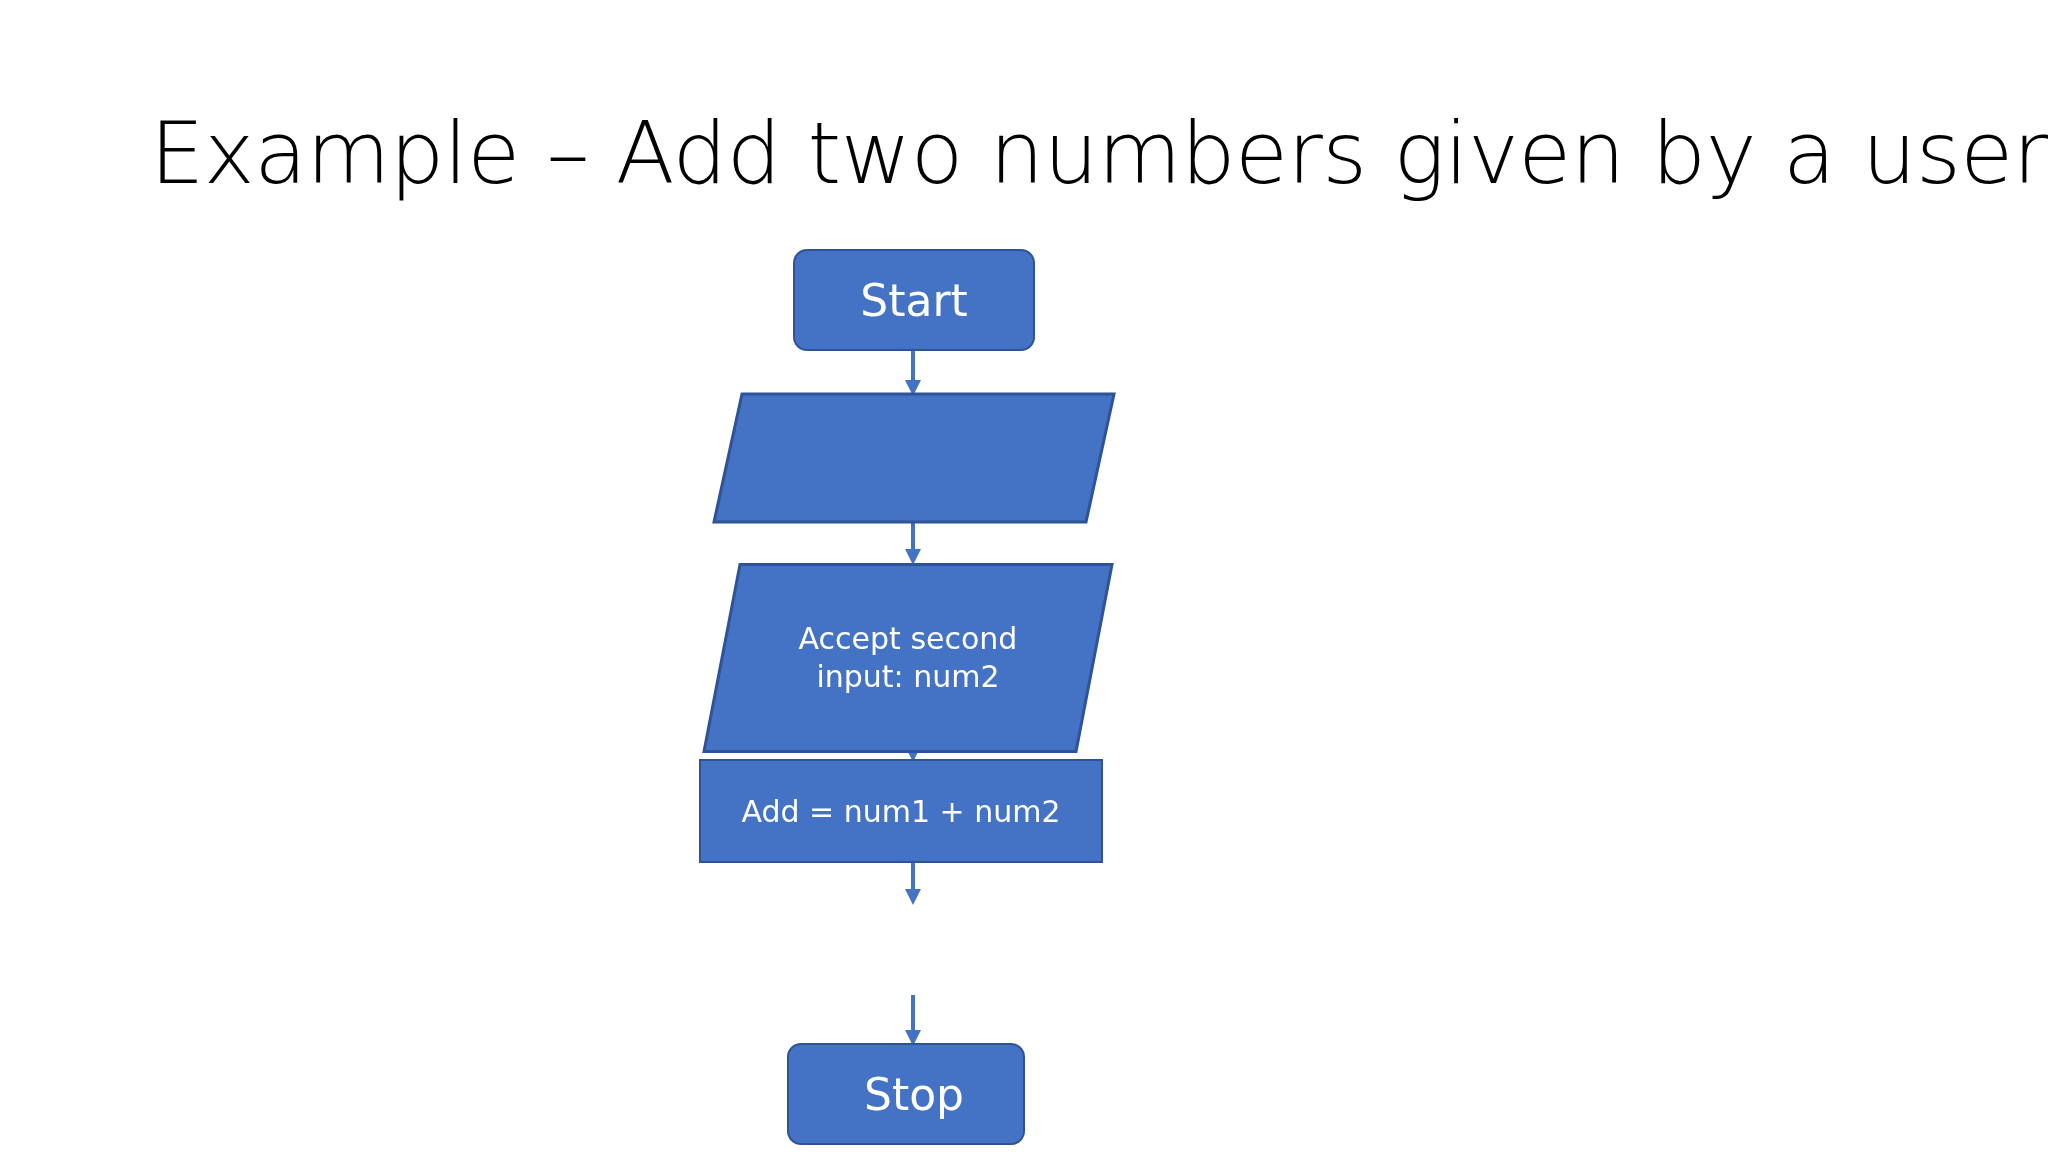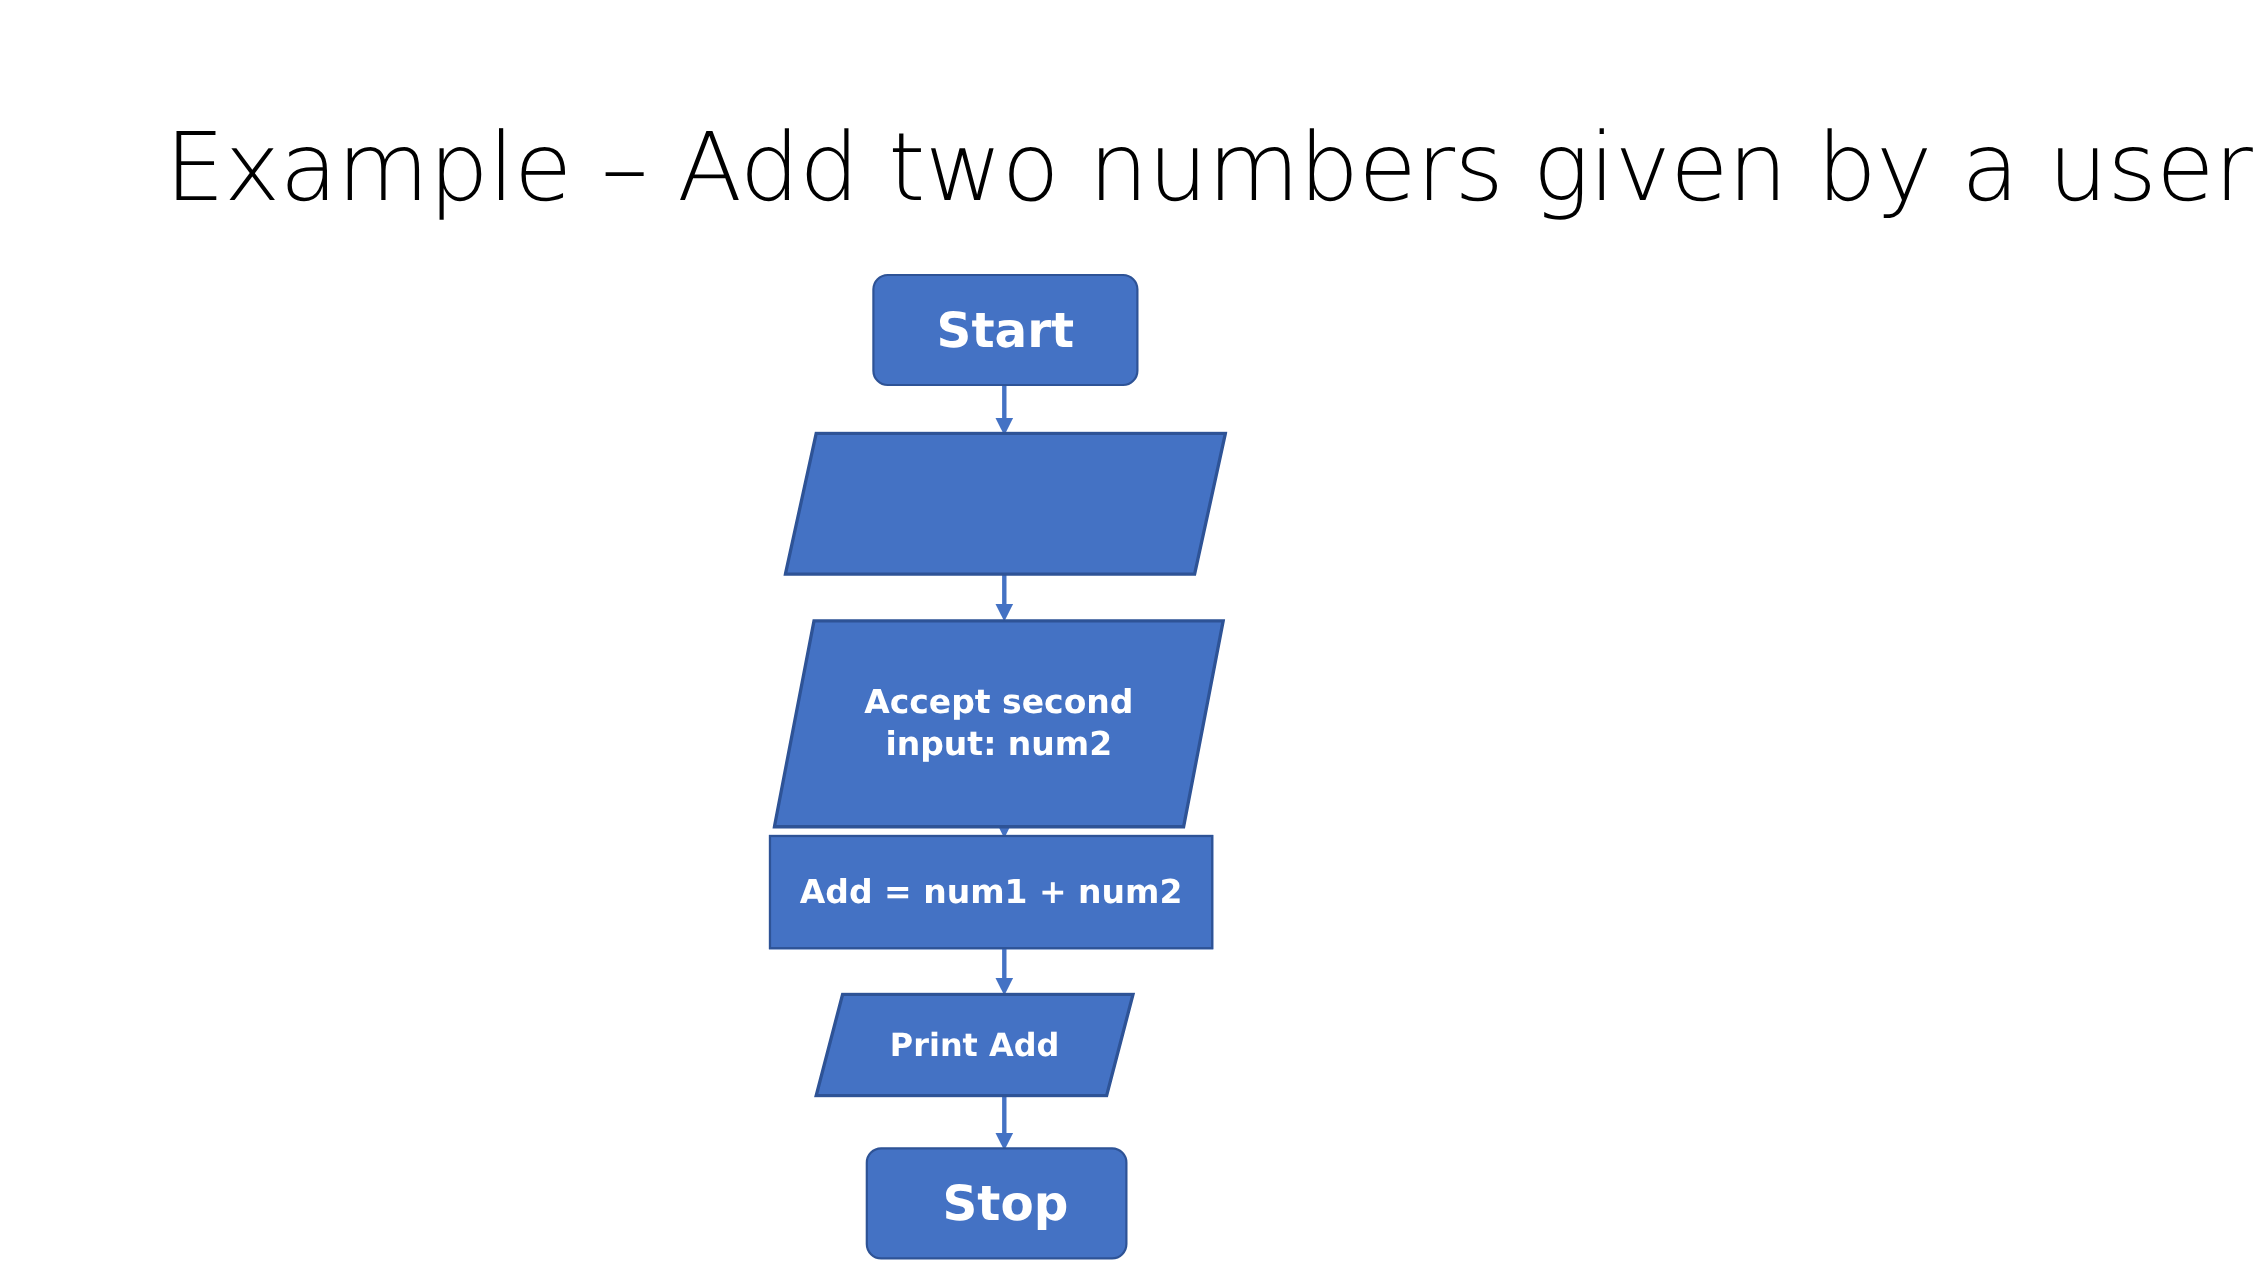--- a/index.html
+++ b/index.html
@@ -82,21 +82,20 @@
     top: 0;
     width: 100%;
     height: 100%;
     z-index: -1;
   }
   .node-label {
     position: relative;
     z-index: 2;
     padding: 0 6px;
     white-space: pre-line;
-    font-weight: bold;
   }
 
   
   #node-start      { left: 793px;  top: 249px;  width: 242px;  height: 102px; font-size: 44px; }
   #node-accept1    { left: 712px;  top: 392px;  width: 404px;  height: 132px; font-size: 30px; }
   #node-accept2    { left: 702px;  top: 562px;  width: 412px;  height: 192px; font-size: 30px; }
   #node-add        { left: 699px;  top: 759px;  width: 404px;  height: 104px; font-size: 30px; }
   #node-print      { left: 740px;  top: 902px;  width: 292px;  height: 96px;  font-size: 29px; }
   #node-stop       { left: 787px;  top: 1043px; width: 238px;  height: 102px; font-size: 44px; padding-left: 16px; }
 
@@ -169,25 +168,19 @@
         <polygon points="38,2 410,2 374,156 2,156" fill="#4472C4" stroke="#2E5396" stroke-width="3" vector-effect="non-scaling-stroke"></polygon>
       </svg>
       <span class="node-label">Accept second
 input: num2</span>
     </div>
 
     <div class="node process" id="node-add">
       <span class="node-label">Add = num1 + num2</span>
     </div>
 
-    <div class="node io" id="node-print">
-      <svg class="io-shape" viewBox="0 0 292 96" preserveAspectRatio="none">
-        <polygon points="26,2 290,2 266,94 2,94" fill="#4472C4" stroke="#2E5396" stroke-width="3" vector-effect="non-scaling-stroke"></polygon>
-      </svg>
-      <span class="node-label">Print Add</span>
-    </div>
 
     <div class="node terminator" id="node-stop">
       <span class="node-label">Stop</span>
     </div>
 
   </div>
 </div>
 
 </body></html>

